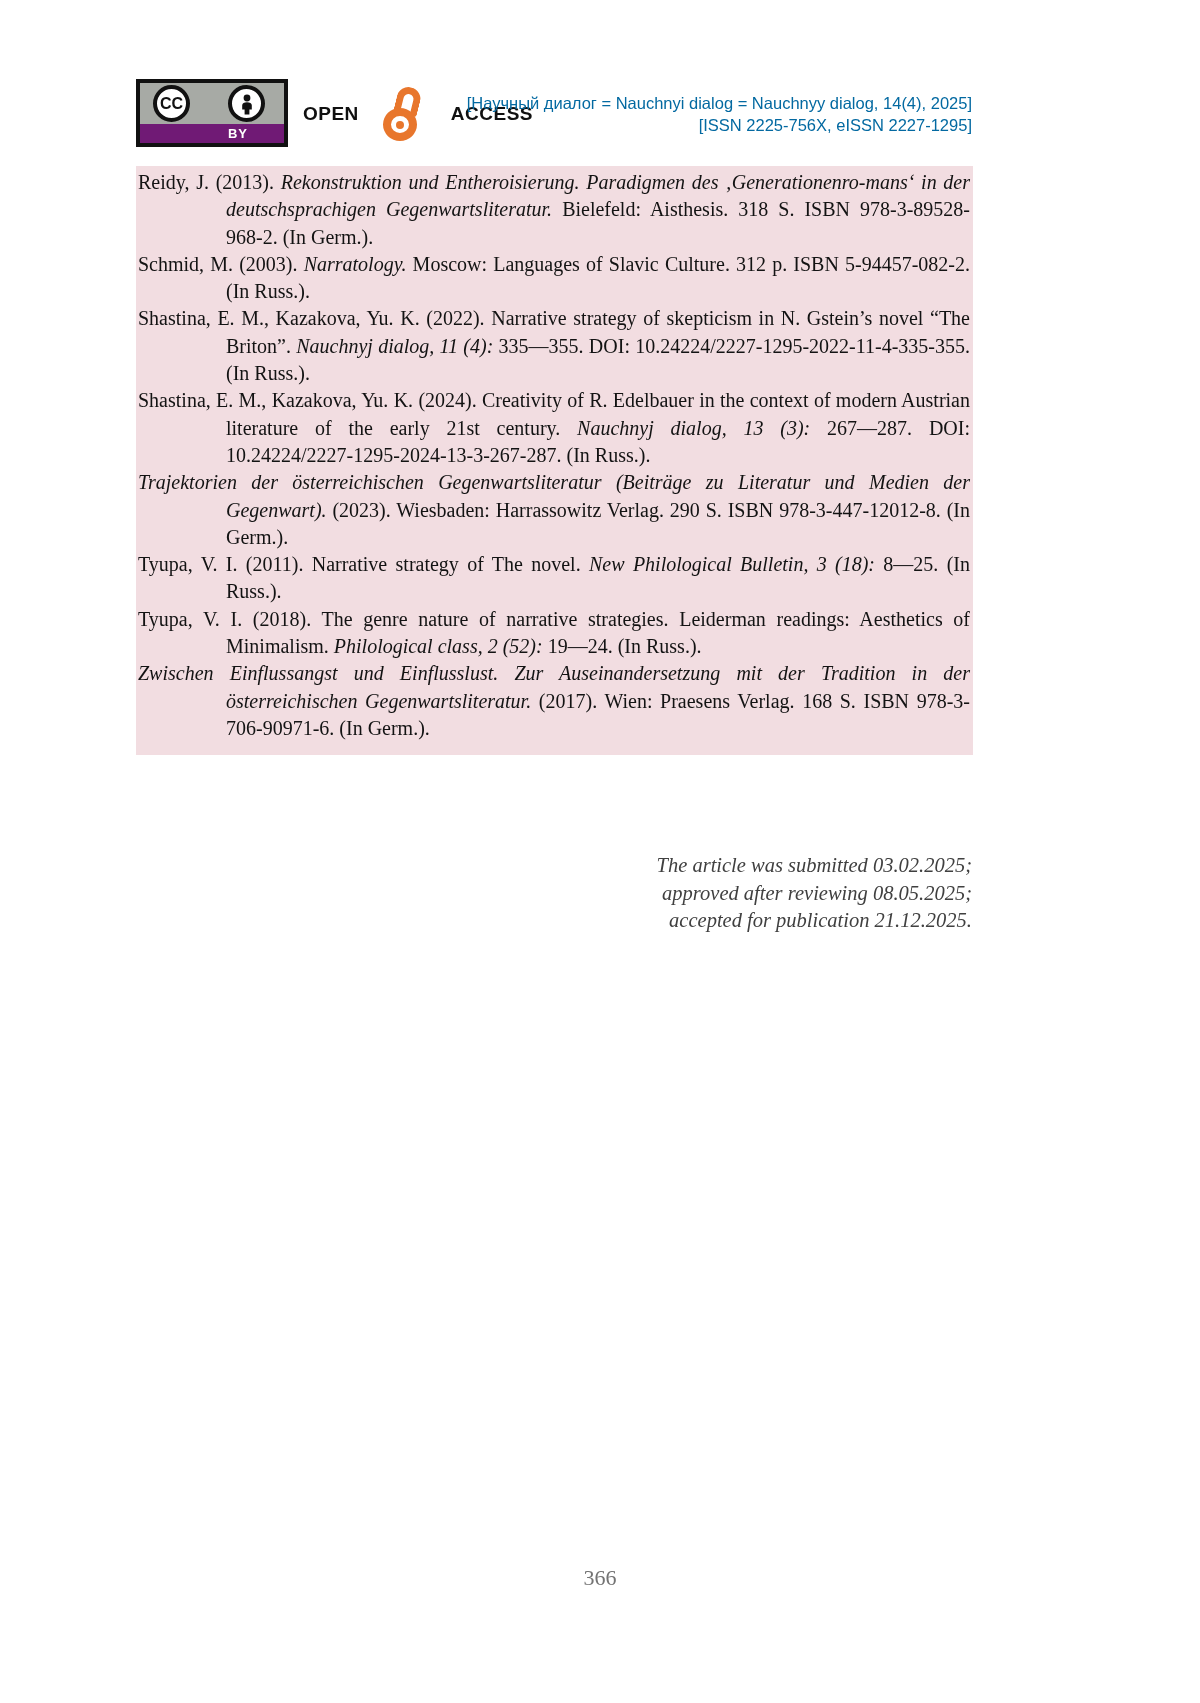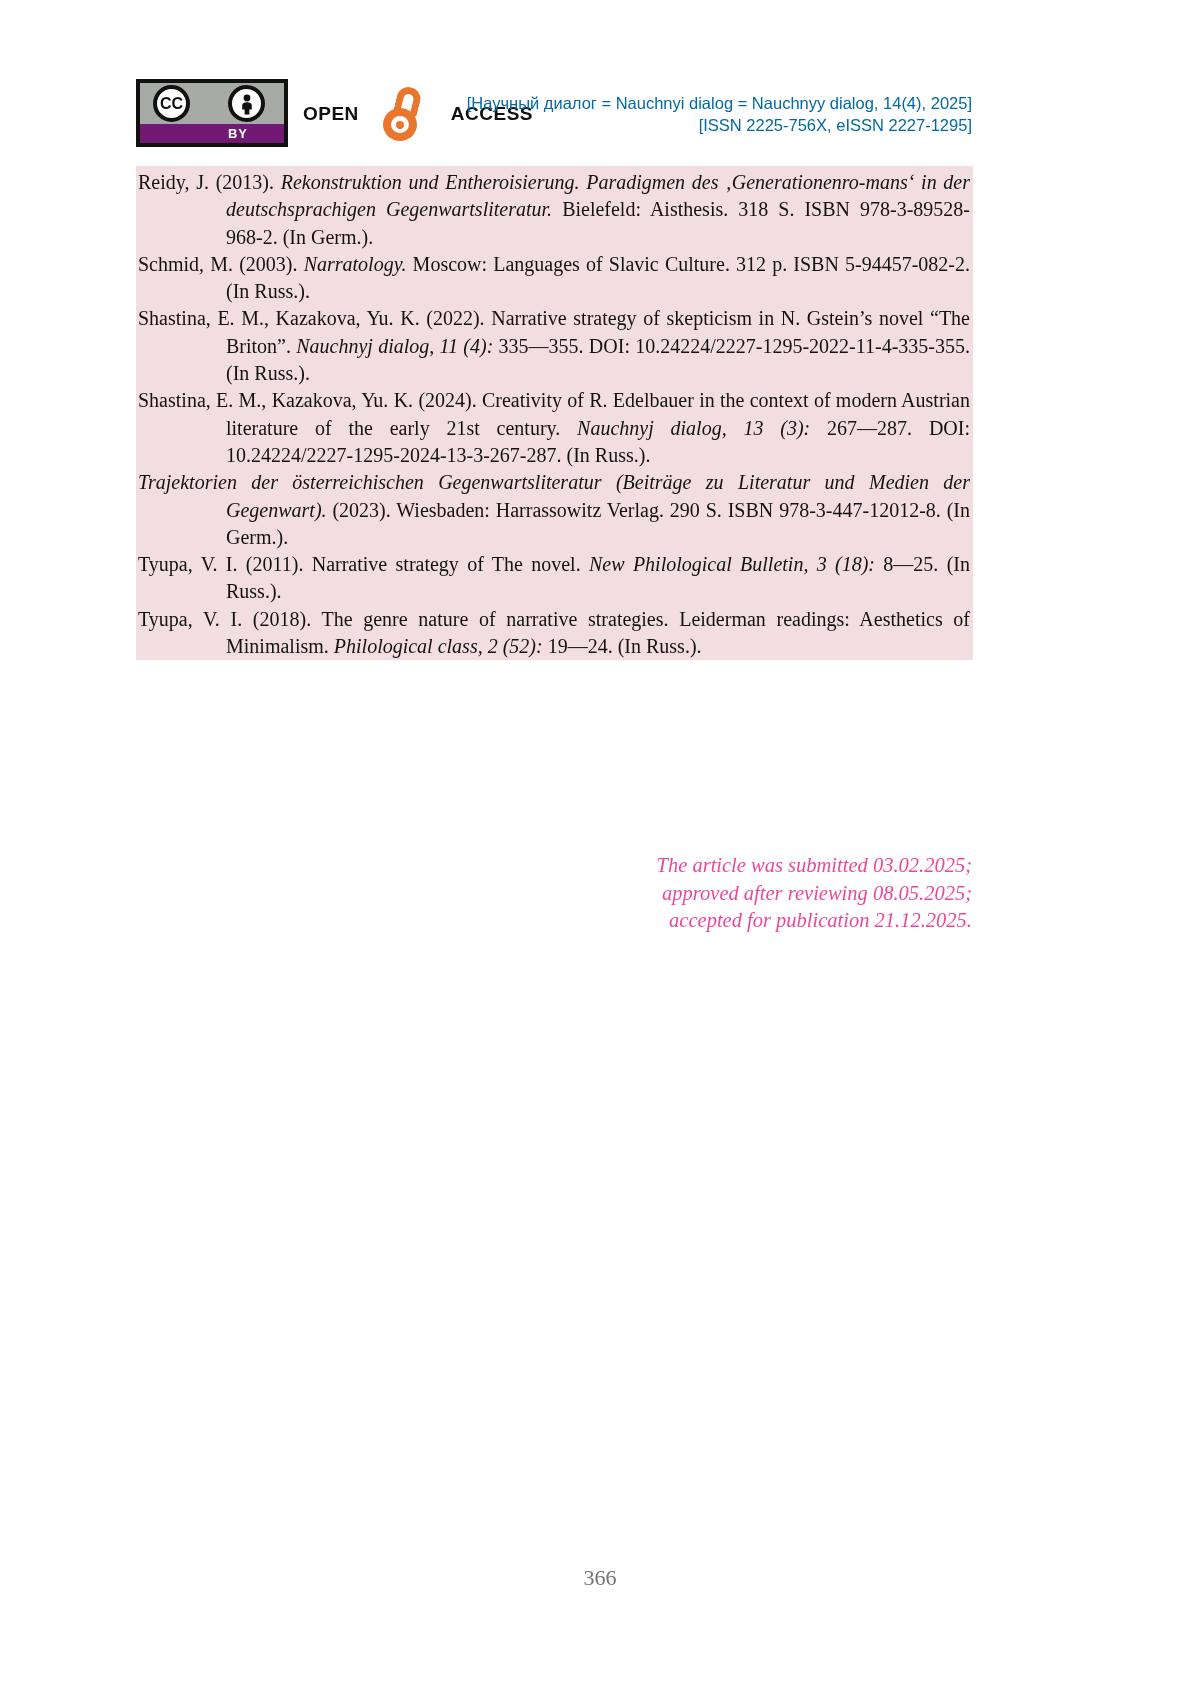--- a/index.html
+++ b/index.html
@@ -76,38 +76,38 @@
     position:absolute;top:92px;right:228px;
     text-align:right;
     font:16.5px/22px "Liberation Sans",sans-serif;
     color:#0369a1;
   }
 
   
   .refs{
     position:absolute;left:136px;top:166px;width:837px;
     background:var(--highlight);
-    padding:3px 0 0 0;
+    padding:3px 0 13px 0;
   }
   .ref{
     margin:0;
     padding:0 3px 0 90px;
     text-indent:-88px;
     text-align:justify;
     font:20px/27.3px "Liberation Serif",serif;
     color:#131313;
   }
   .ref em{font-style:italic;}
 
   
   .submission{
     position:absolute;top:852px;right:228px;
     text-align:right;
     font:italic 20.5px/27.6px "Liberation Serif",serif;
-    color:#ec4899;
+    color:#404040;
   }
 
   
   .page-number{
     position:absolute;top:1565px;left:0;width:1200px;
     text-align:center;
     font:22px "Liberation Serif",serif;
     color:#737373;
   }
 </style>
@@ -149,20 +149,21 @@
   </div>
 
   <div class="refs">
     <p class="ref"><span>Reidy, J. (2013). </span><em>Rekonstruktion und Entheroisierung. Paradigmen des ‚Generationenro-mans‘ in der deutschsprachigen Gegenwartsliteratur.</em><span> Bielefeld: Aisthesis. 318 S. ISBN 978-3-89528-968-2. (In Germ.).</span></p>
     <p class="ref"><span>Schmid, M. (2003). </span><em>Narratology.</em><span> Moscow: Languages of Slavic Culture. 312 p. ISBN 5-94457-082-2. (In Russ.).</span></p>
     <p class="ref"><span>Shastina, E. M., Kazakova, Yu. K. (2022). Narrative strategy of skepticism in N. Gstein’s novel “The Briton”. </span><em>Nauchnyj dialog, 11 (4):</em><span> 335—355. DOI: 10.24224/2227-1295-2022-11-4-335-355. (In Russ.).</span></p>
     <p class="ref"><span>Shastina, E. M., Kazakova, Yu. K. (2024). Creativity of R. Edelbauer in the context of modern Austrian literature of the early 21st century. </span><em>Nauchnyj dialog, 13 (3):</em><span> 267—287. DOI: 10.24224/2227-1295-2024-13-3-267-287. (In Russ.).</span></p>
     <p class="ref"><em>Trajektorien der österreichischen Gegenwartsliteratur (Beiträge zu Literatur und Medien der Gegenwart).</em><span> (2023). Wiesbaden: Harrassowitz Verlag. 290 S. ISBN 978-3-447-12012-8. (In Germ.).</span></p>
     <p class="ref"><span>Tyupa, V. I. (2011). Narrative strategy of The novel. </span><em>New Philological Bulletin, 3 (18):</em><span> 8—25. (In Russ.).</span></p>
     <p class="ref"><span>Tyupa, V. I. (2018). The genre nature of narrative strategies. Leiderman readings: Aesthetics of Minimalism. </span><em>Philological class, 2 (52):</em><span> 19—24. (In Russ.).</span></p>
+    <p class="ref"><em>Zwischen Einflussangst und Einflusslust. Zur Auseinandersetzung mit der Tradition in der österreichischen Gegenwartsliteratur.</em><span> (2017). Wien: Praesens Verlag. 168 S. ISBN 978-3-706-90971-6. (In Germ.).</span></p>
   </div>
 
   <div class="submission">
     <div>The article was submitted 03.02.2025;</div>
     <div>approved after reviewing 08.05.2025;</div>
     <div>accepted for publication 21.12.2025.</div>
   </div>
 
   <div class="page-number">366</div>
 

